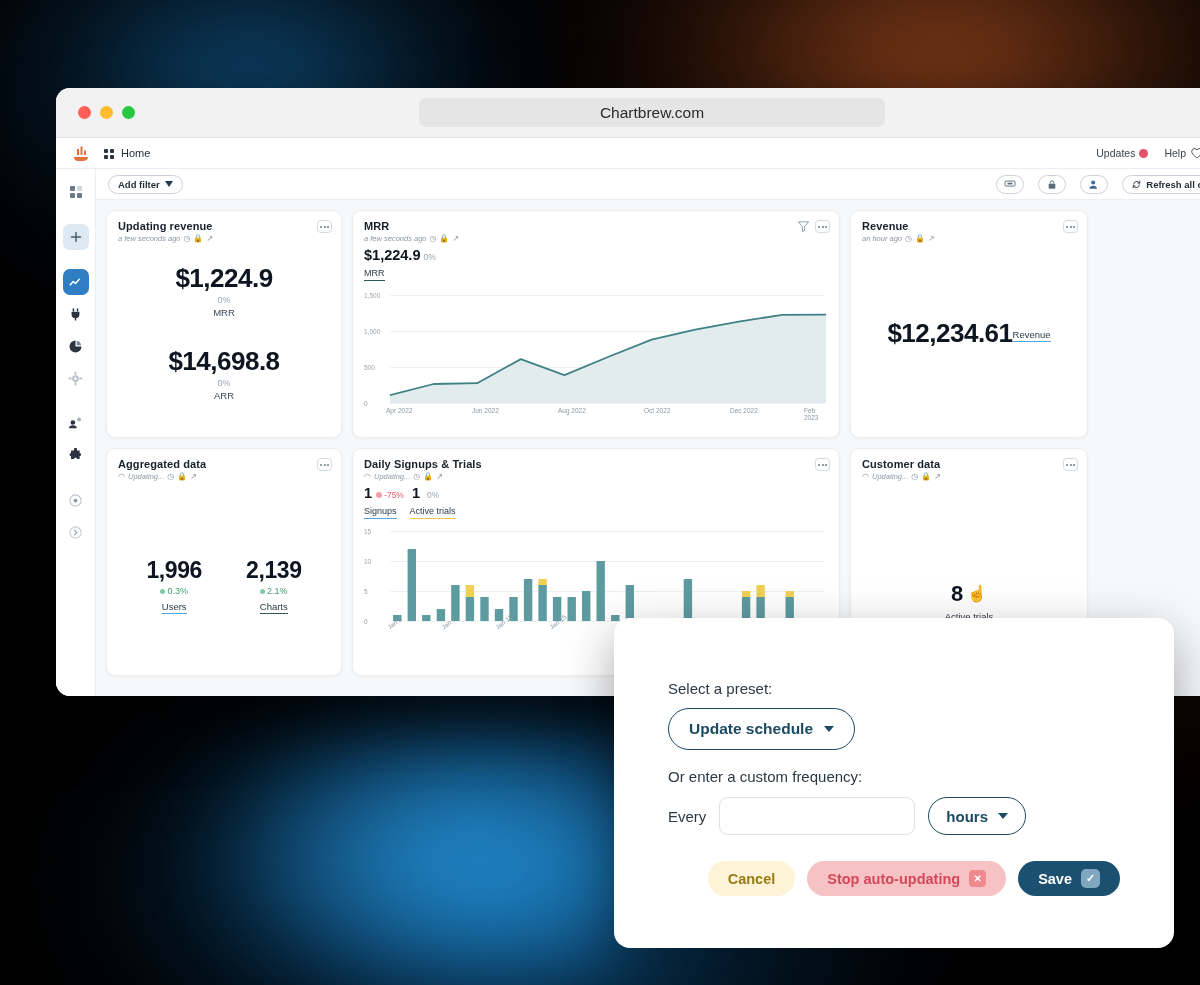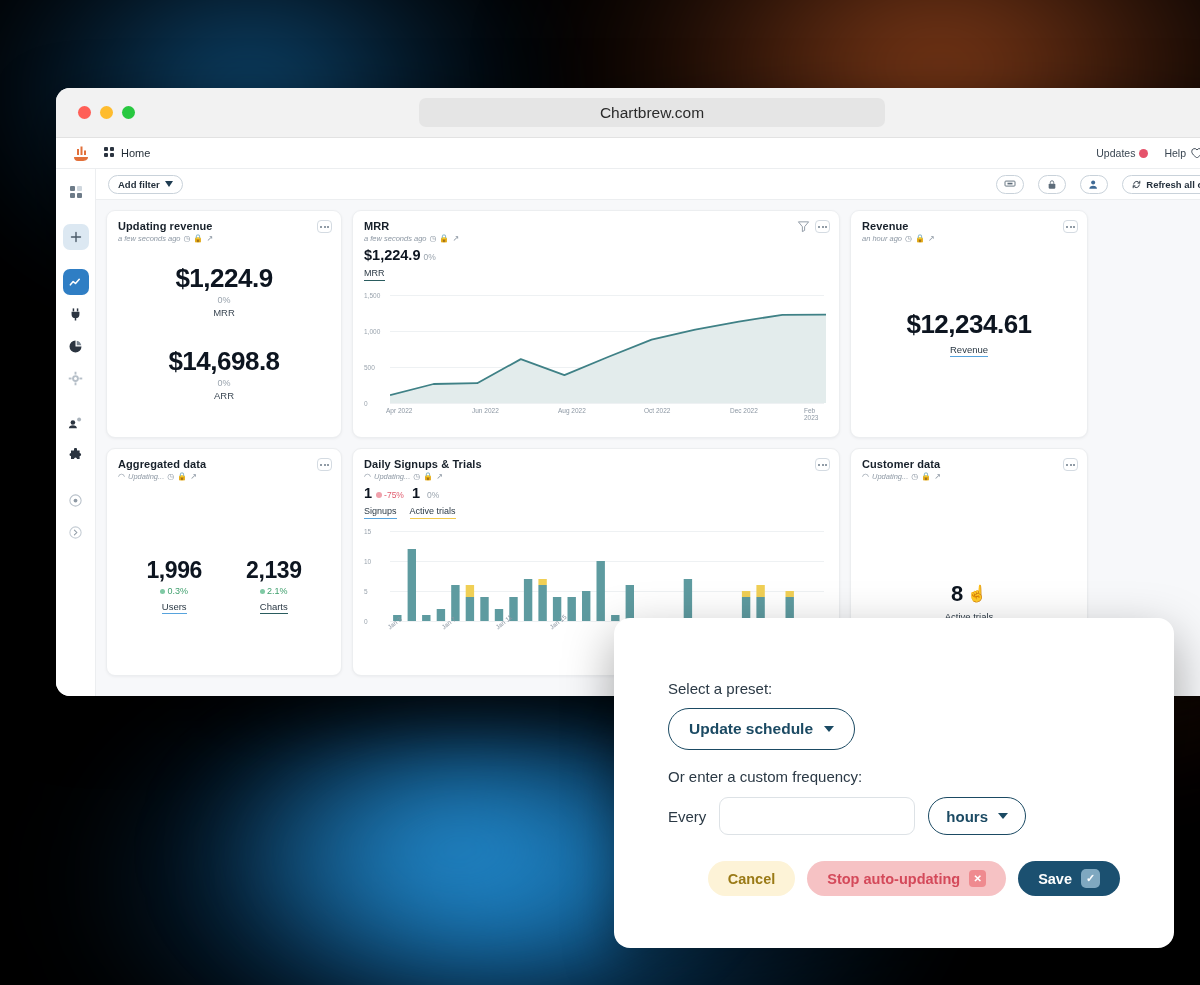--- a/index.html
+++ b/index.html
@@ -56,21 +56,21 @@
     display: flex; align-items: center; justify-content: center;
     font-size: 15.5px; color: #2b2b2b;
   }
 
   
   .app-header {
     height: 31px; display: flex; align-items: center;
     border-bottom: 1px solid #eceef0; padding: 0 14px; background: #fff;
   }
   .brand { width: 22px; height: 20px; display:flex; align-items:center; justify-content:center; }
-  .home-link { display: flex; align-items: flex-start; gap: 7px; margin-left: 12px; font-size: 11px; color: #1f2933; }
+  .home-link { display: flex; align-items: flex-end; gap: 7px; margin-left: 12px; font-size: 11px; color: #1f2933; }
   .grid-icon { display: grid; grid-template-columns: 4px 4px; grid-template-rows: 4px 4px; gap: 2px; }
   .grid-icon i { background: #2b3440; border-radius: 1px; display: block; }
   .header-right { margin-left: auto; display: flex; align-items: center; gap: 16px; font-size: 10.5px; color: #3a4652; }
   .hdr-item { display: flex; align-items: center; gap: 4px; }
   .badge-dot { width: 9px; height: 9px; border-radius: 50%; background: #e5536b; display:inline-block; }
   .avatar-ic { width: 14px; height: 14px; }
 
   
   .app-body { display: flex; height: 527px; }
   .sidebar {
@@ -126,21 +126,21 @@
   .funnel { position: absolute; right: 29px; top: 9px; }
 
   
   .kpi-wrap { display: flex; flex-direction: column; align-items: center; justify-content: center; height: 178px; gap: 2px; }
   .kpi-block { text-align: center; }
   .kpi-value { font-size: 26px; font-weight: 700; color: #0d1520; letter-spacing: -.5px; }
   .kpi-pct { font-size: 9px; color: #9aa4ae; margin-top: 1px; }
   .kpi-label { font-size: 9.5px; color: #3c4854; margin-top: 2px; }
   .kpi-gap { height: 24px; }
 
-  .big-kpi { display: flex; flex-direction: column; align-items: center; justify-content: center; height: 180px; }
+  .big-kpi { display: flex; flex-direction: row; align-items: center; justify-content: center; height: 180px; }
   .big-kpi .kpi-value { font-size: 26px; }
   .u-blue { border-bottom: 1.6px solid #57a3dd; padding-bottom: 1px; }
   .u-dark { border-bottom: 1.6px solid #2a5c5f; padding-bottom: 1px; }
   .u-green { border-bottom: 1.8px solid #5cb85c; padding-bottom: 1px; }
   .u-yellow { border-bottom: 1.8px solid #f2c94c; padding-bottom: 1px; }
   .lbl-link { font-size: 9.5px; color: #2b3945; margin-top: 4px; display: inline-block; }
 
   
   .chart-head-val { font-size: 14.5px; font-weight: 700; color: #0d1520; margin-top: 4px; }
   .chart-head-pct { font-size: 8.5px; color: #9aa4ae; font-weight: 400; margin-left: 3px; }

